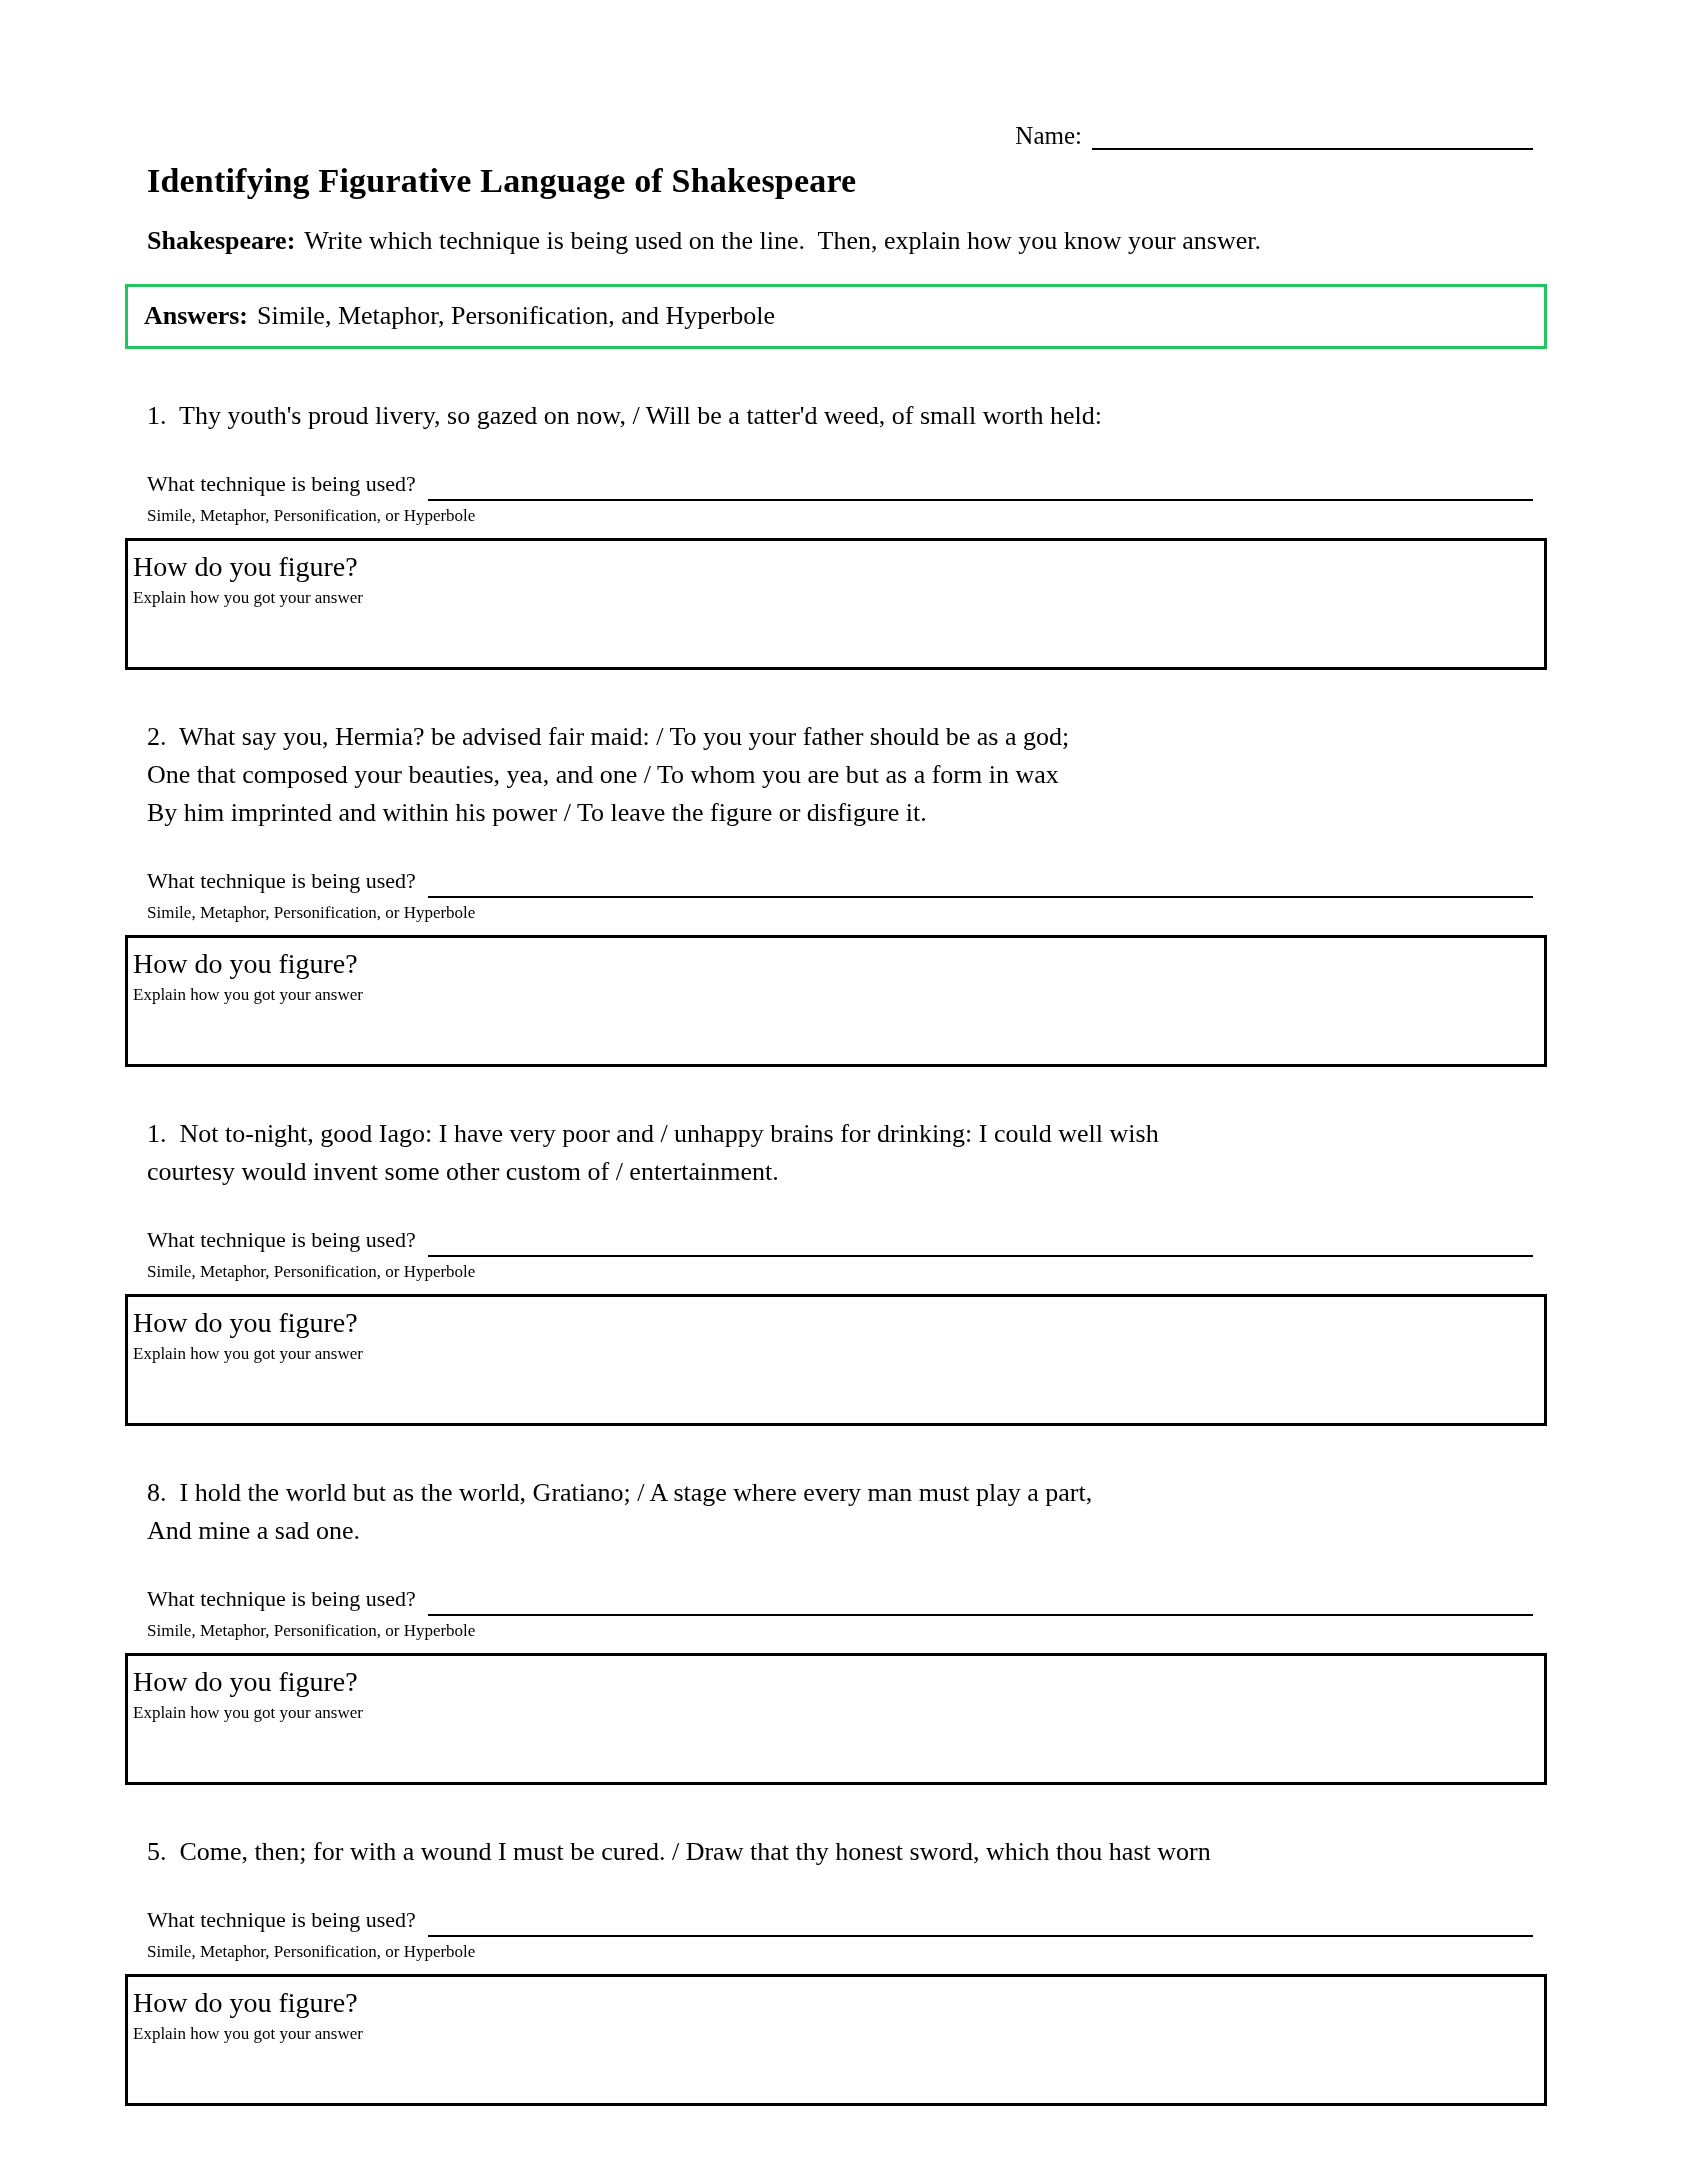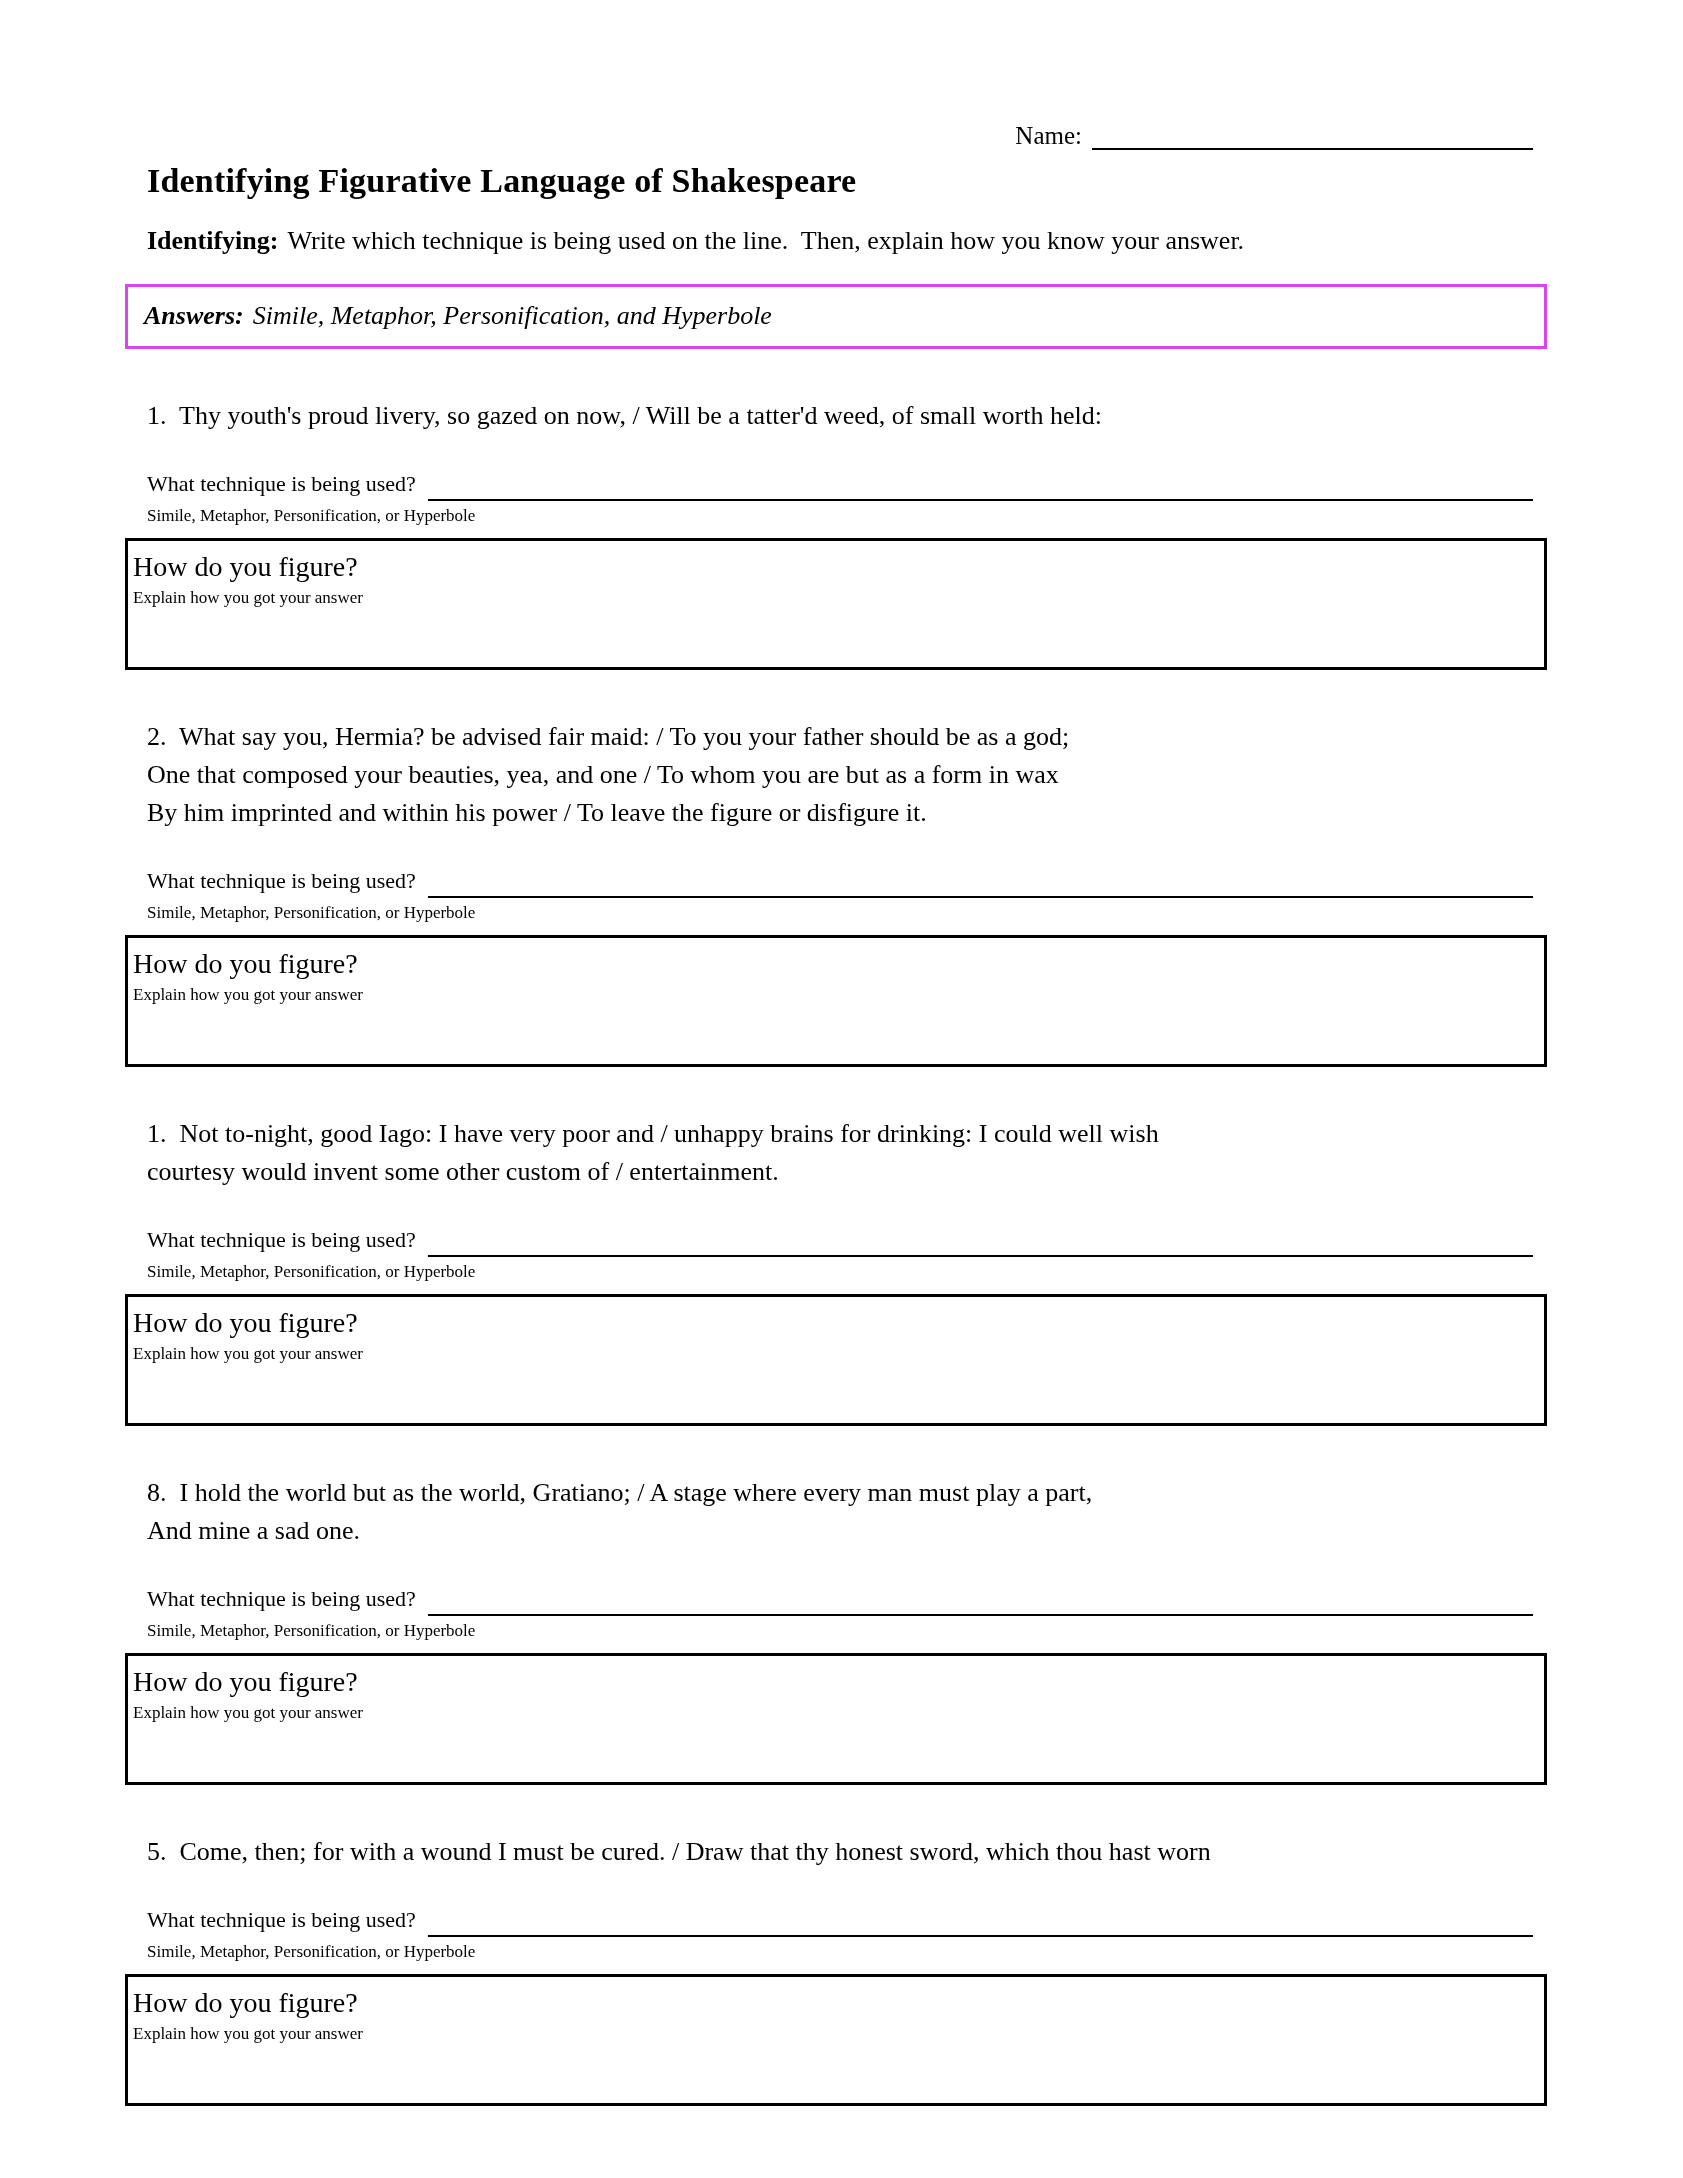--- a/index.html
+++ b/index.html
@@ -35,24 +35,23 @@
     letter-spacing: 0.2px;
   }
   .directions {
     margin: 26px 0 0 0;
     font-size: 26px;
     white-space: pre-wrap;
   }
   .bold-label { font-weight: bold; margin-right: 9px; }
   .answers-box {
     margin: 28px -14px 0 -22px;
-    border: 3px solid #d946ef;
+    border: 3px solid #22c55e;
     padding: 14px 10px 15px 16px;
     font-size: 26px;
-    font-style: italic;
   }
   .question { margin-top: 48px; }
   .q-text {
     margin: 0;
     font-size: 26px;
     line-height: 38px;
     white-space: pre-wrap;
   }
   .tech-row {
     display: flex;
@@ -89,21 +88,21 @@
 
 <div class="page">
 
   <div class="name-row">
     <span>Name:</span>
     <span class="name-blank"></span>
   </div>
 
   <h1 class="title">Identifying Figurative Language of Shakespeare</h1>
 
-  <p class="directions"><span class="bold-label">Identifying:</span><span>Write which technique is being used on the line.  Then, explain how you know your answer.</span></p>
+  <p class="directions"><span class="bold-label">Shakespeare:</span><span>Write which technique is being used on the line.  Then, explain how you know your answer.</span></p>
 
   <div class="answers-box"><span class="bold-label">Answers:</span><span>Simile, Metaphor, Personification, and Hyperbole</span></div>
 
   <section class="question">
     <p class="q-text">1.  Thy youth's proud livery, so gazed on now, / Will be a tatter'd weed, of small worth held:</p>
     <div class="tech-row">
       <span class="tech-label">What technique is being used?</span>
       <span class="blank-line"></span>
     </div>
     <div class="hint">Simile, Metaphor, Personification, or Hyperbole</div>

